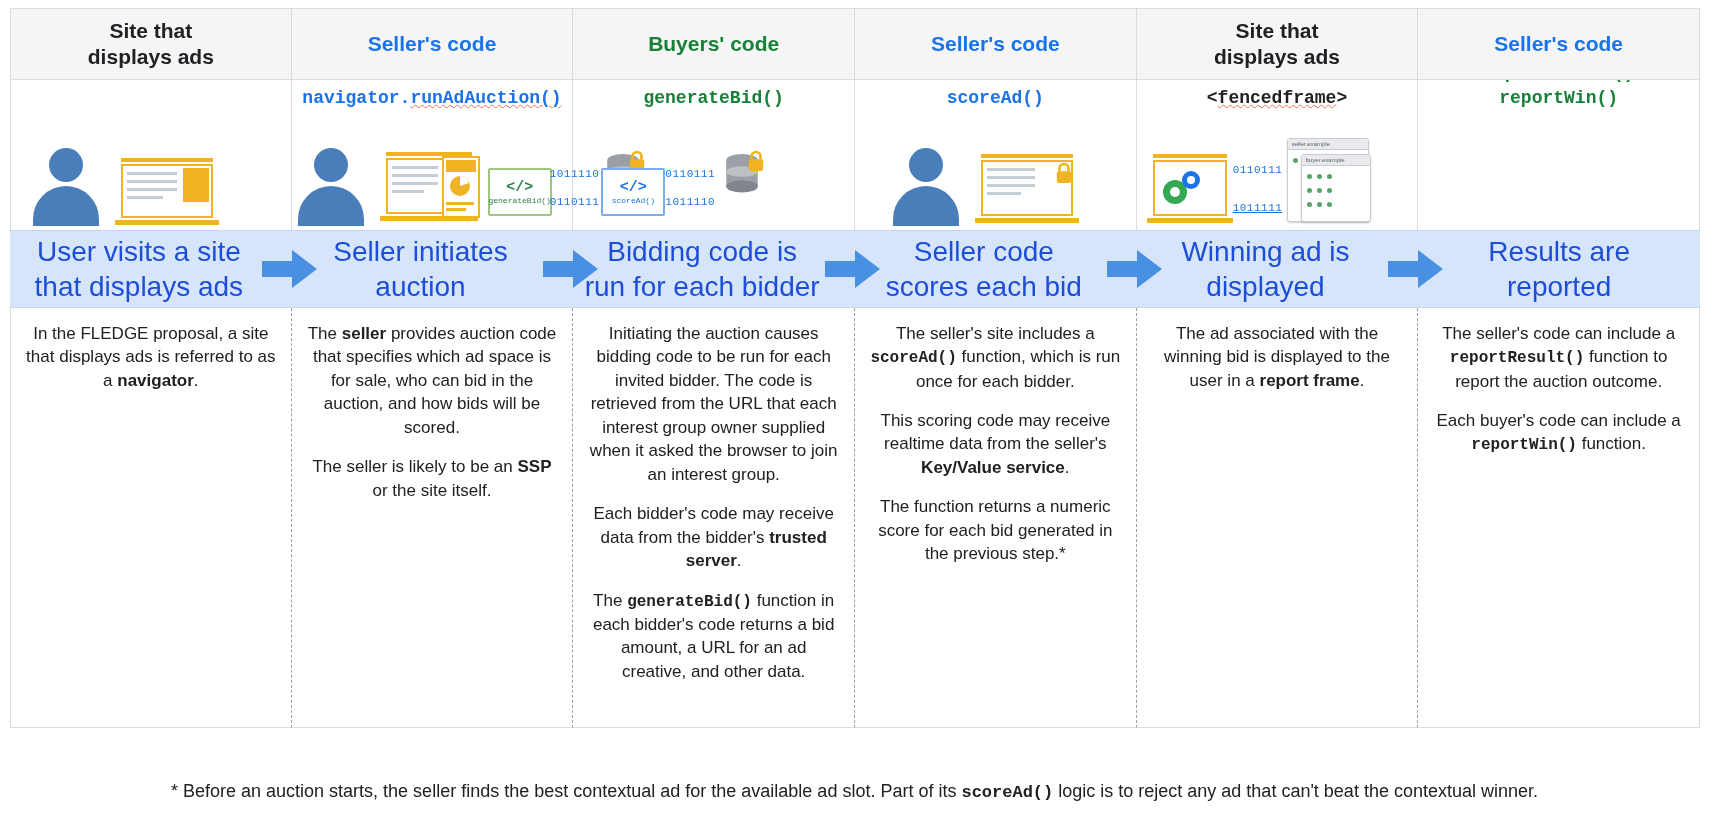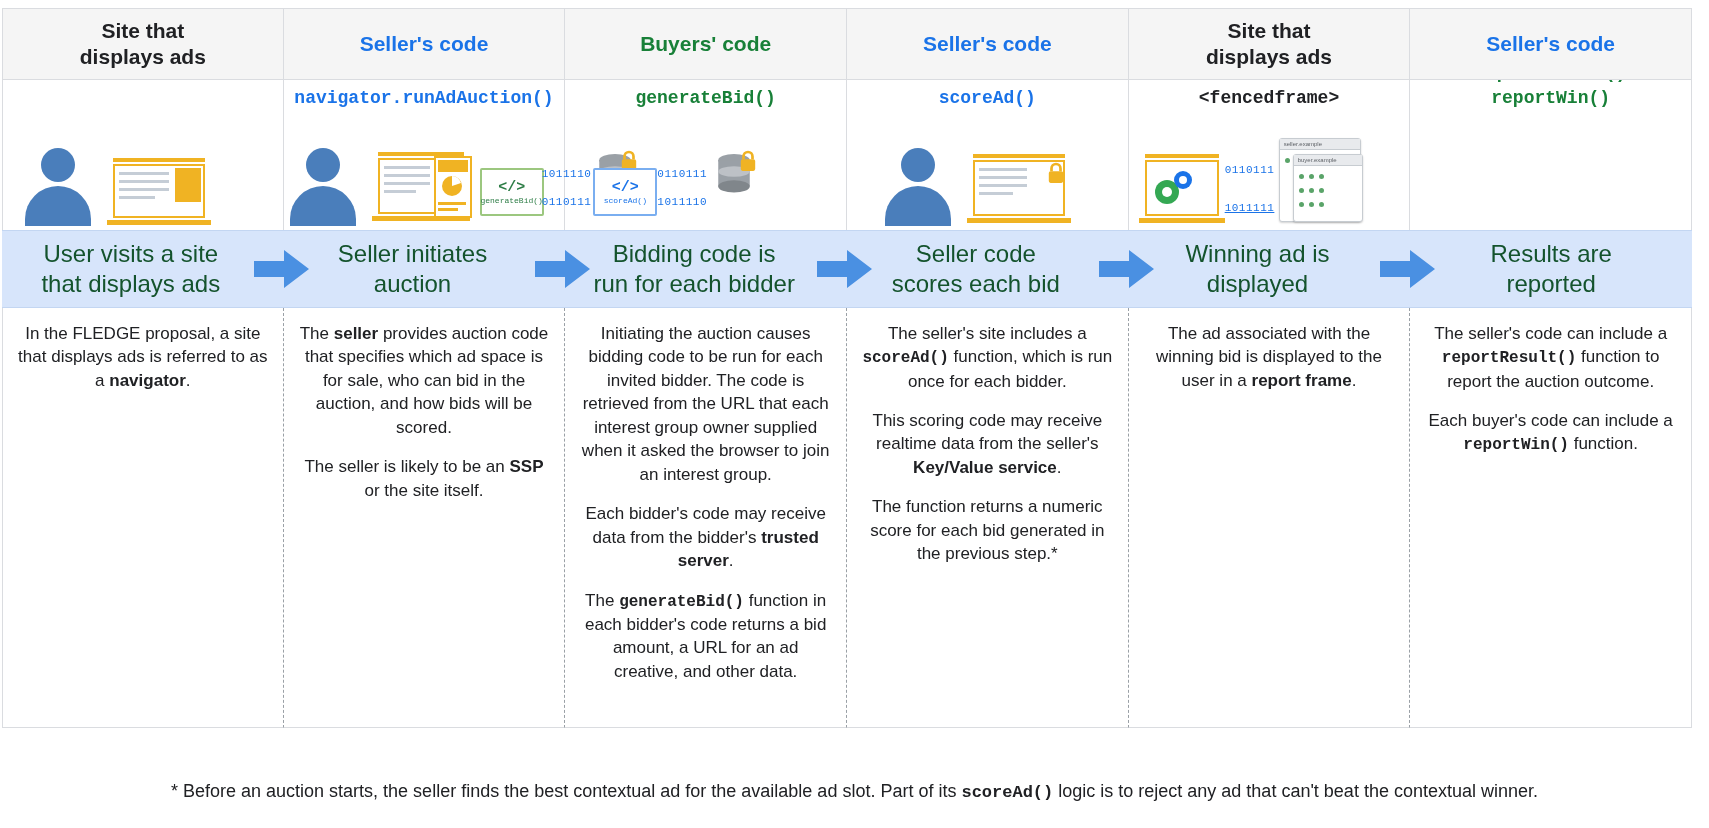--- a/index.html
+++ b/index.html
@@ -12,21 +12,21 @@
     position: relative;
     width: 1709px;
     height: 828px;
     background: #ffffff;
     overflow: hidden;
   }
 
   
   .grid {
     position: absolute;
-    left: 2px;
+    left: 10px;
     top: 8px;
     width: 1690px;
     display: grid;
     grid-template-columns: repeat(6, 1fr);
   }
 
   
   .hdr-row { display: contents; }
   .hdr-cell {
     background: #f5f5f5;
@@ -100,20 +100,21 @@
     font-family: "Liberation Mono", monospace;
     font-size: 18px;
     font-weight: bold;
     text-align: center;
     line-height: 1.35;
   }
   .api-blue  { color: #1a73e8; }
   .api-green { color: #188038; }
   .api-black { color: #202124; }
   .squiggle {
+    text-decoration: underline;
     text-decoration-style: wavy;
     text-decoration-color: #e8705c;
     text-decoration-thickness: 1px;
   }
 
   
   .ill-row { display: contents; }
   .ill-cell {
     border-right: 1px solid #dadce0;
     height: 120px;
@@ -132,22 +133,22 @@
   .step-cell {
     background: #d7e5fb;
     border-top: 1px solid #c3d6f2;
     border-bottom: 1px solid #c3d6f2;
     height: 78px;
     display: flex;
     align-items: center;
     justify-content: center;
     position: relative;
     text-align: center;
-    font-size: 24px;
-    color: #14532d;
+    font-size: 28px;
+    color: #1d4ed8;
     line-height: 1.25;
     padding: 0 34px 0 10px;
   }
   .step-cell .label { width: 100%; }
   .arrow {
     position: absolute;
     right: -26px;
     top: 50%;
     transform: translateY(-50%);
     width: 56px;

